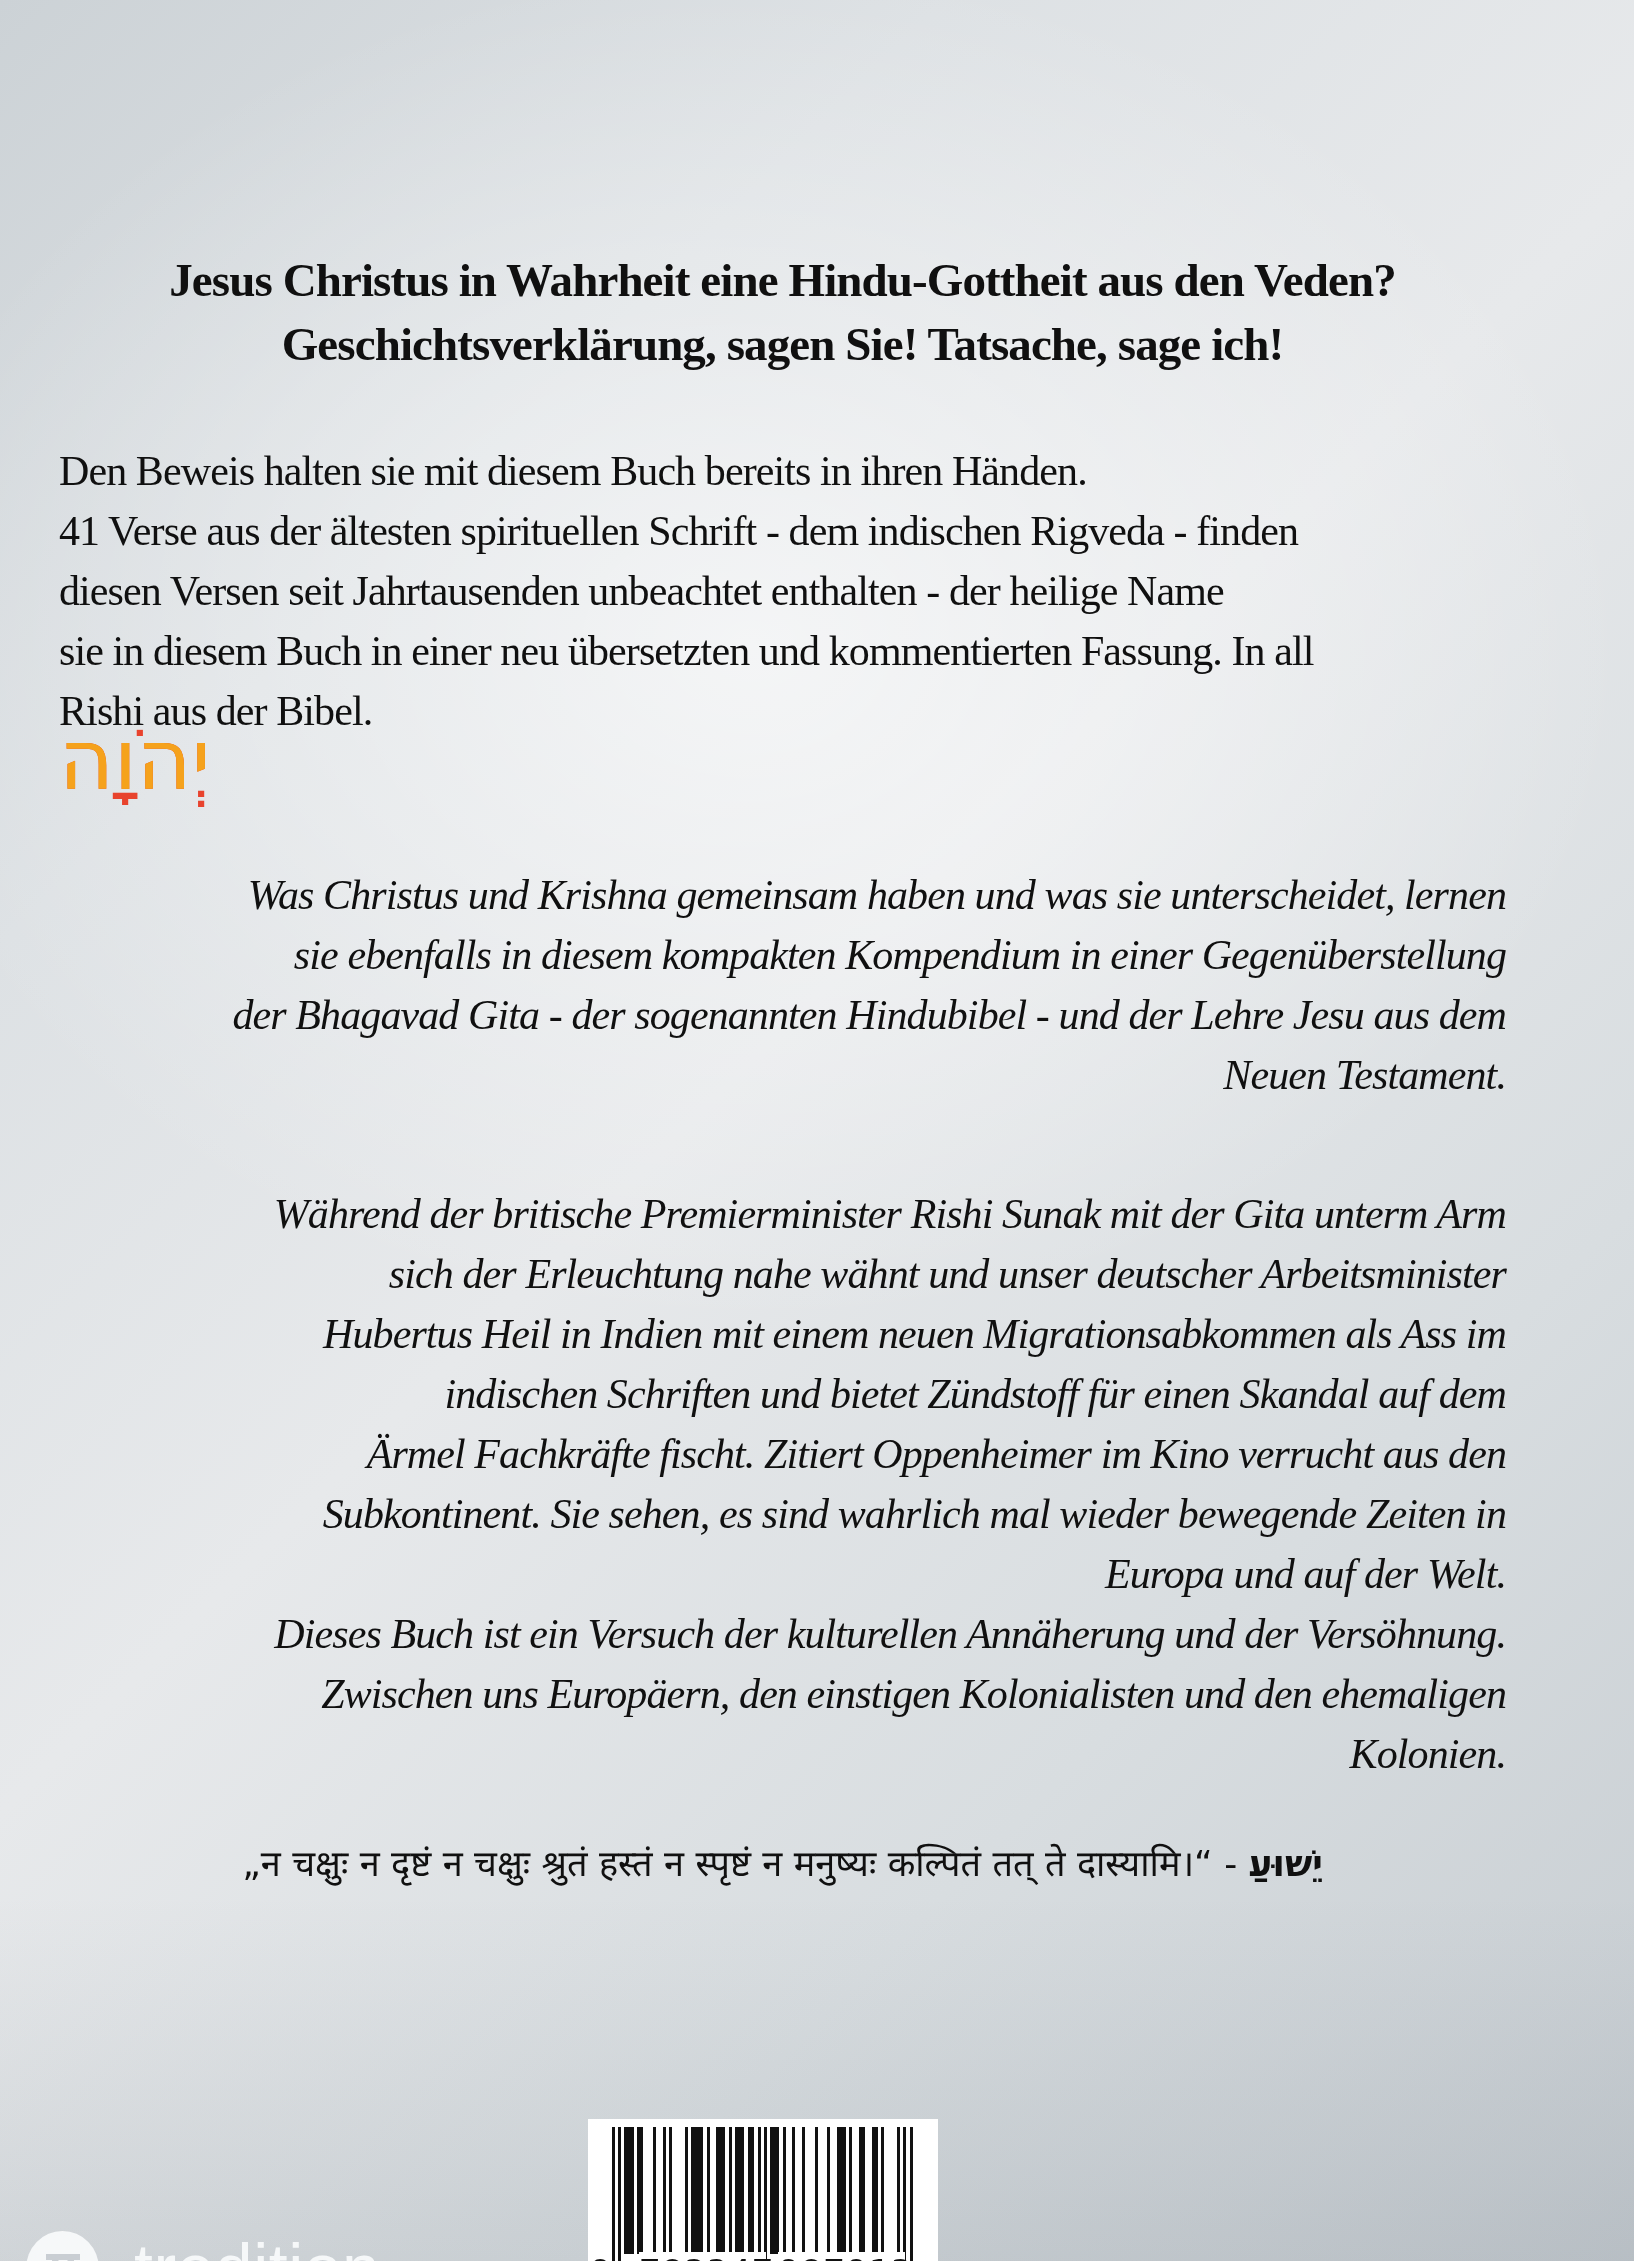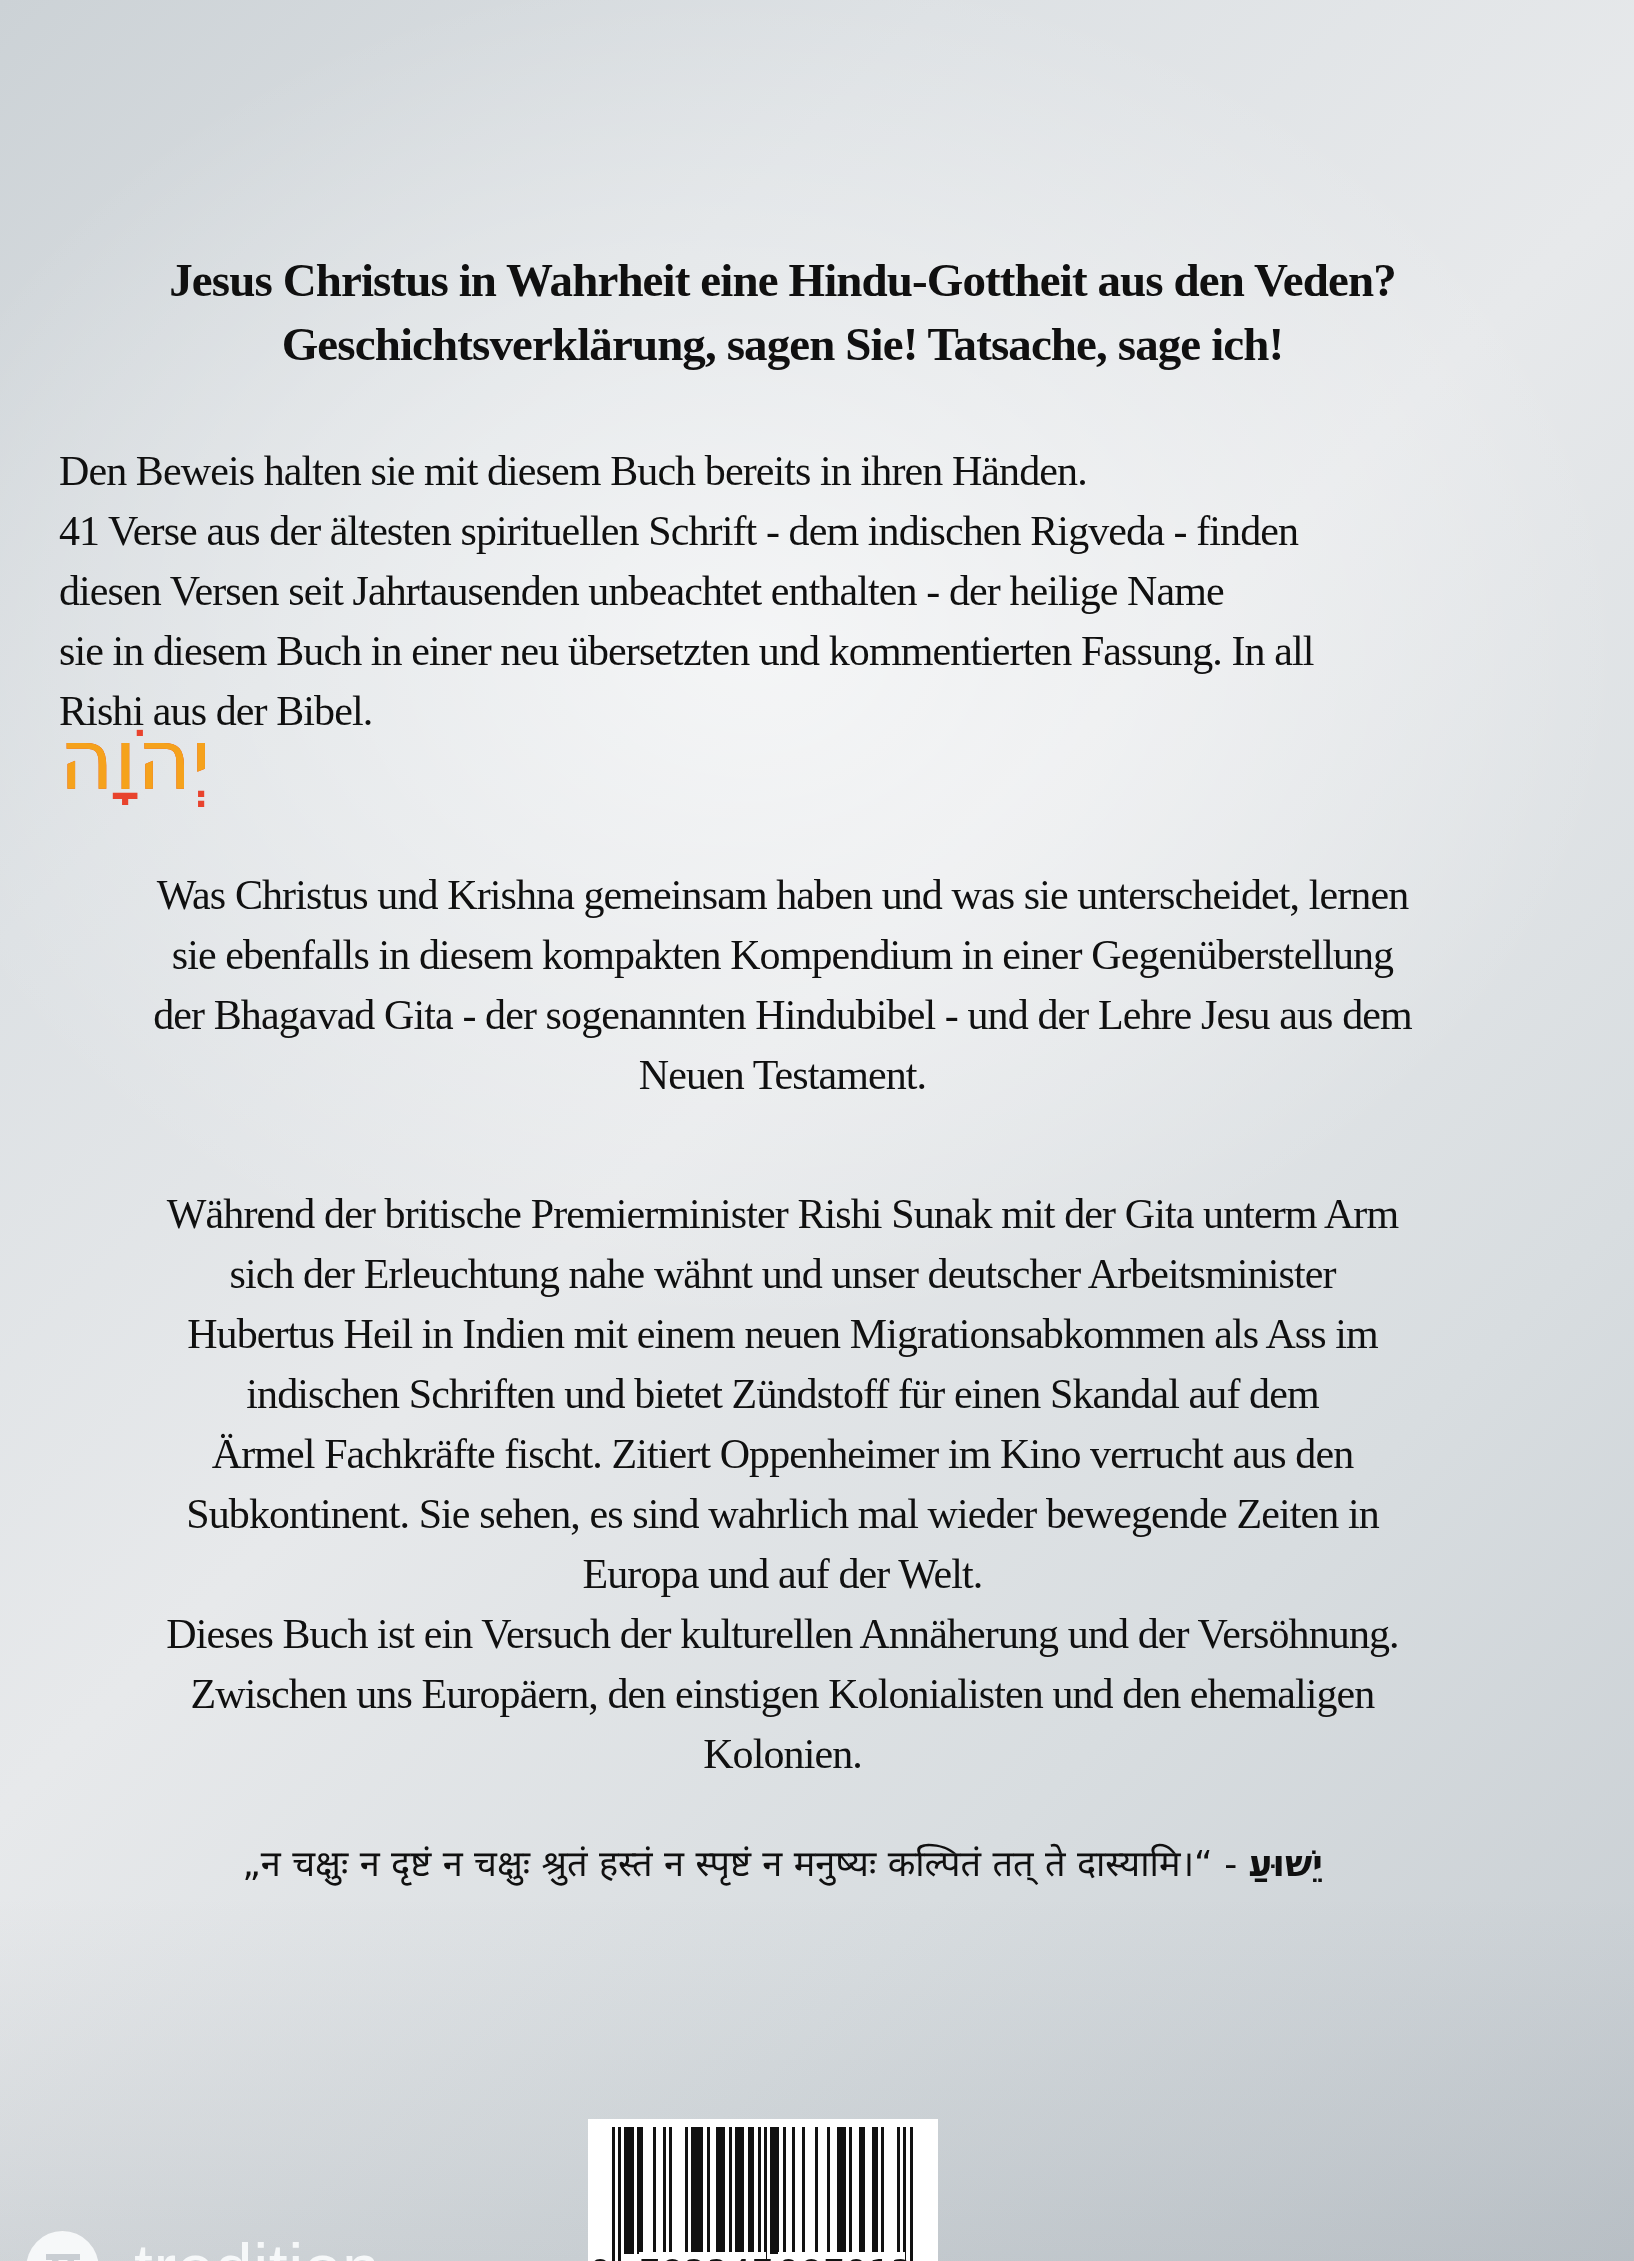--- a/index.html
+++ b/index.html
@@ -8,21 +8,21 @@
     font-family:"Liberation Serif", serif;
     background:
       radial-gradient(ellipse 1221px 950px at 46% 28%, rgba(255,255,255,0.62), rgba(255,255,255,0) 72%),
       linear-gradient(to bottom, rgba(40,55,70,0) 82%, rgba(40,55,70,0.10) 100%),
       linear-gradient(135deg,#ccd2d6 0%,#dde1e4 24%,#e7e9eb 46%,#d8dde0 72%,#c5cbd0 100%);
   }
   .col{position:absolute;left:59px;width:1447px;color:var(--text,#101010);margin-top:44px;}
   .title{top:204px;text-align:center;font-weight:bold;font-size:47px;line-height:64px;letter-spacing:-0.9px;}
   .body-block{font-size:42px;line-height:60px;letter-spacing:-0.9px;}
   .centered{text-align:left;}
-  .leftal{text-align:center;}
+  .leftal{text-align:right;font-style:italic;}
   .p1{top:397px;}
   .p2{top:821px;}
   .p3{top:1140px;}
   .yhwh{top:706px;height:136px;text-align:left;position:absolute;left:59px;width:1447px;
         font-family:"DejaVu Sans", sans-serif;font-size:84px;line-height:109px;direction:rtl;}
   .yhwh .red-layer{display:block;width:100%;color:var(--hebrew_red,#e8432d);}
   .yhwh .orange-layer{display:block;width:100%;position:absolute;left:0;top:0;color:var(--hebrew_orange,#f5a21c);}
   .sanskrit{top:1786px;text-align:center;font-size:36px;line-height:68px;
             font-family:"DejaVu Sans", sans-serif;letter-spacing:0;}
   .sanskrit .heb{font-family:"DejaVu Sans", sans-serif;font-weight:bold;}

